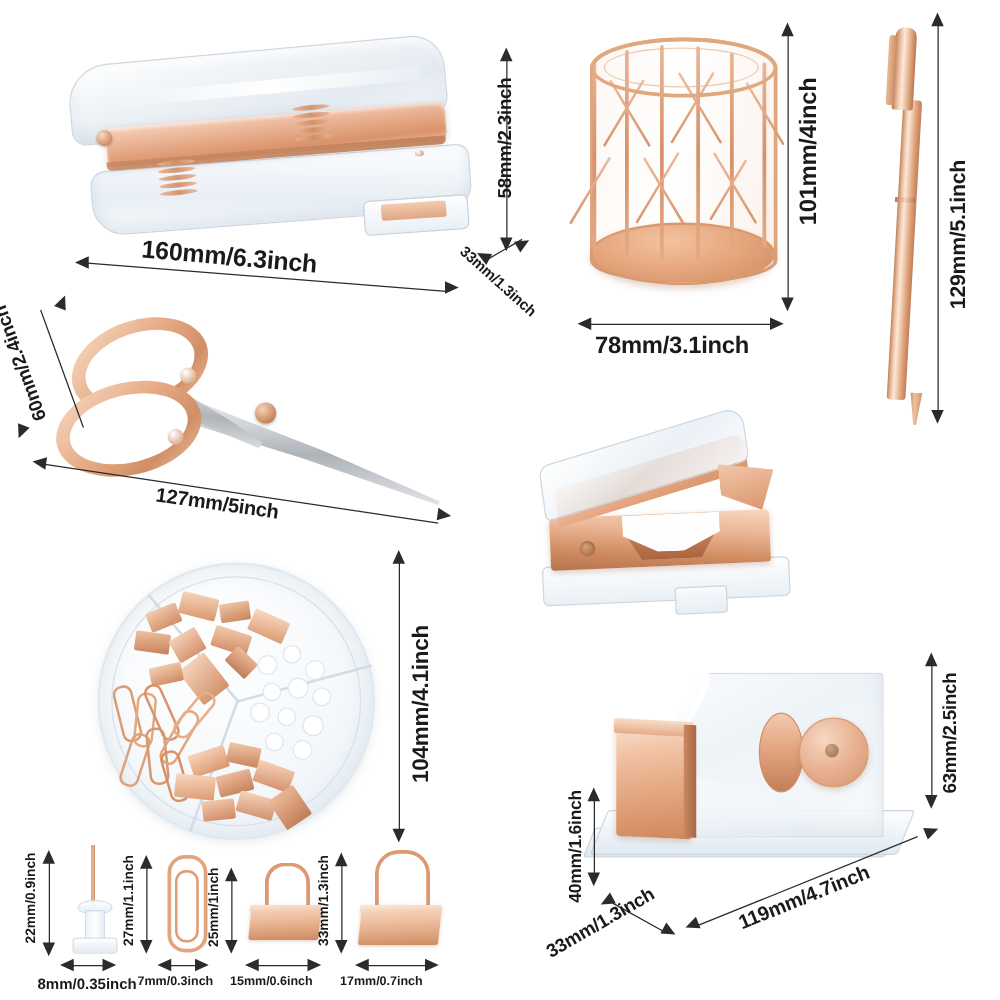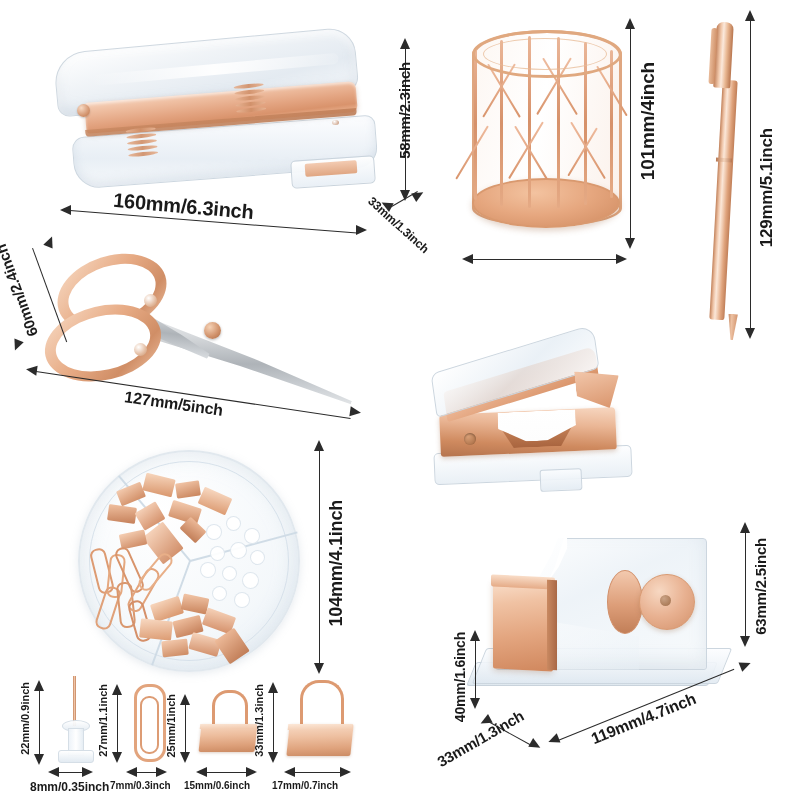--- a/index.html
+++ b/index.html
@@ -257,20 +257,21 @@
   </div>
 
   <div class="ah ah-up" style="left:625px;top:18px;"></div>
   <div class="arrow-line arrow-v" style="left:629.5px;top:28px;height:212px;"></div>
   <div class="ah ah-down" style="left:625px;top:238px;"></div>
   <div class="dim-label" style="left:637px;top:62px;font-size:19px;writing-mode:vertical-rl;transform:rotate(180deg);">101mm/4inch</div>
 
   <div class="ah ah-left" style="left:462px;top:254px;"></div>
   <div class="arrow-line arrow-h" style="left:472px;top:258.5px;width:146px;"></div>
   <div class="ah ah-right" style="left:616px;top:254px;"></div>
+  <div class="dim-label" style="left:476px;top:266px;font-size:19px;">78mm/3.1inch</div>
 
   <div class="prod" id="pen">
     <div class="pen-shaft"></div>
     <div class="pen-cap"></div>
     <div class="pen-clip"></div>
     <div class="pen-ring"></div>
     <div class="pen-tip"></div>
   </div>
 
   <div class="ah ah-up" style="left:745px;top:10px;"></div>

